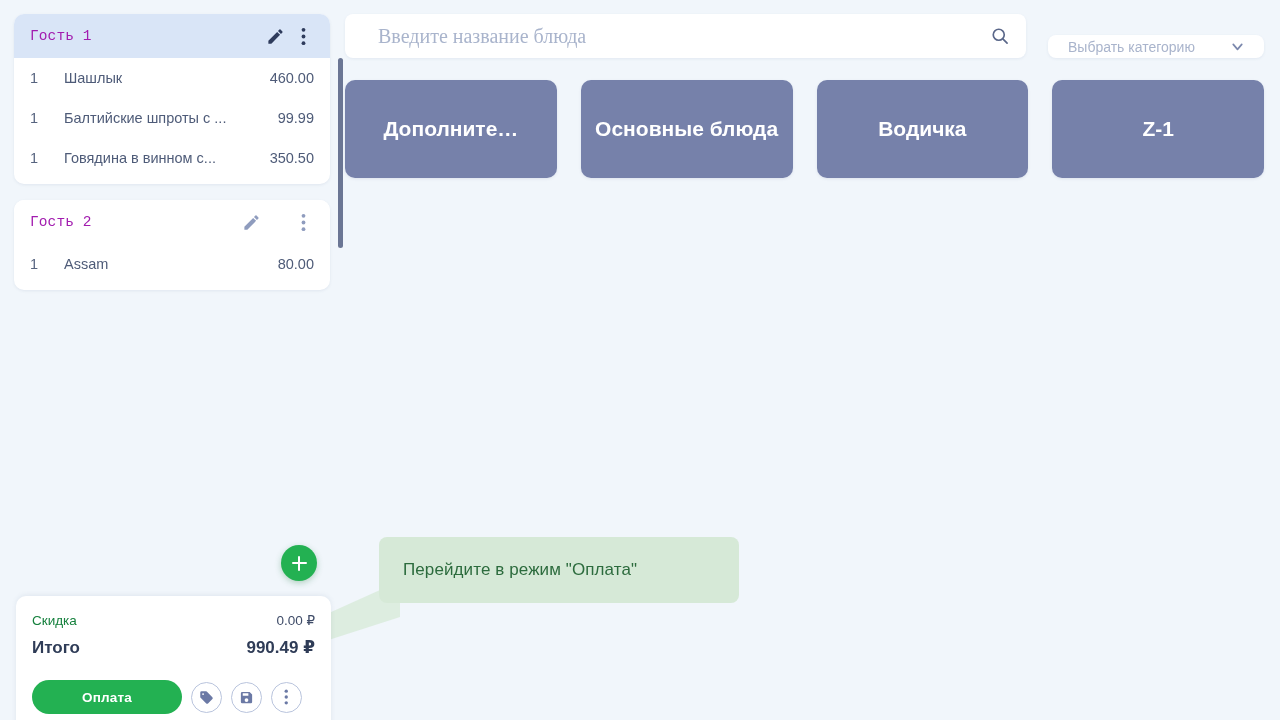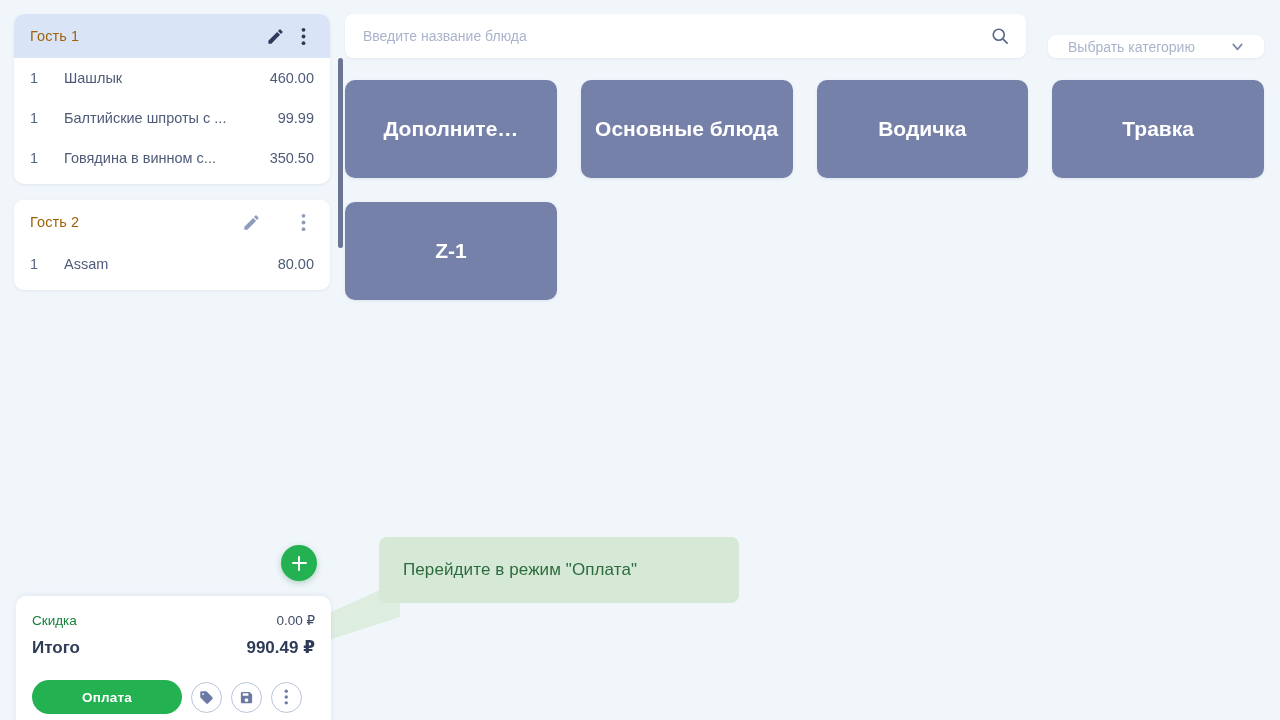--- a/index.html
+++ b/index.html
@@ -49,22 +49,23 @@
     align-items: center;
     height: 44px;
     padding: 0 14px 0 16px;
   }
   .guest-header.selected { background: #d9e5f7; }
   .guest-header.plain    { background: #ffffff; gap: 24px; }
 
   .guest-title {
     flex: 1;
     font-size: 14.5px;
-    color: #a16207;
+    color: #a21caf;
     letter-spacing: .1px;
+    font-family: Liberation Mono, monospace;
   }
 
   .hdr-icon {
     width: 26px;
     height: 26px;
     display: flex;
     align-items: center;
     justify-content: center;
     margin-left: 2px;
     cursor: pointer;
@@ -266,24 +267,25 @@
     border-radius: 8px;
     box-shadow: 0 1px 3px rgba(80,100,140,.09);
     display: flex;
     align-items: center;
     padding: 0 16px 0 18px;
   }
   #search-input {
     flex: 1 1 auto;
     border: none;
     outline: none;
-    font-family: Liberation Sans, sans-serif;
-    font-size: 14px;
+    font-family: Liberation Serif, serif;
+    font-size: 20px;
     color: #46536f;
     background: transparent;
+    margin-left: 15px;
   }
   #search-input::placeholder { color: #a9b4cc; }
   #search-icon { flex: 0 0 auto; display: flex; cursor: pointer; }
 
   #category-select {
     flex: 0 0 216px;
     background: #ffffff;
     border-radius: 8px;
     box-shadow: 0 1px 3px rgba(80,100,140,.09);
     display: flex;
@@ -461,17 +463,16 @@
           <polyline points="6 9 12 16 18 9"></polyline>
         </svg>
       </span>
     </div>
   </div>
 
   <div id="category-grid">
     <div class="cat-tile">Дополните…</div>
     <div class="cat-tile">Основные блюда</div>
     <div class="cat-tile">Водичка</div>
-    <div class="cat-tile">Травка</div>
     <div class="cat-tile">Z-1</div>
   </div>
 
 </div>
 
 </body></html>

